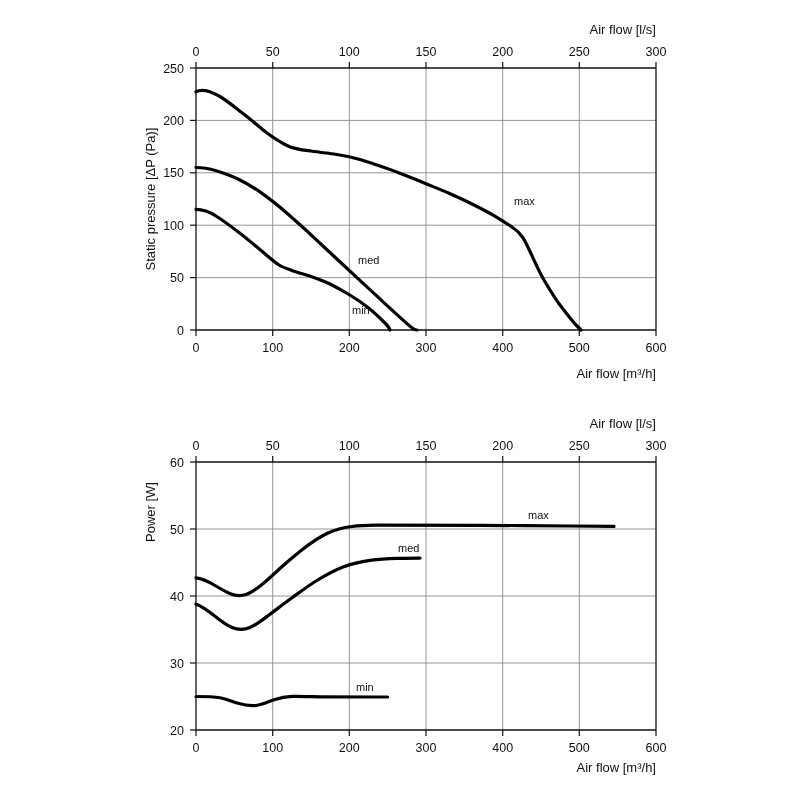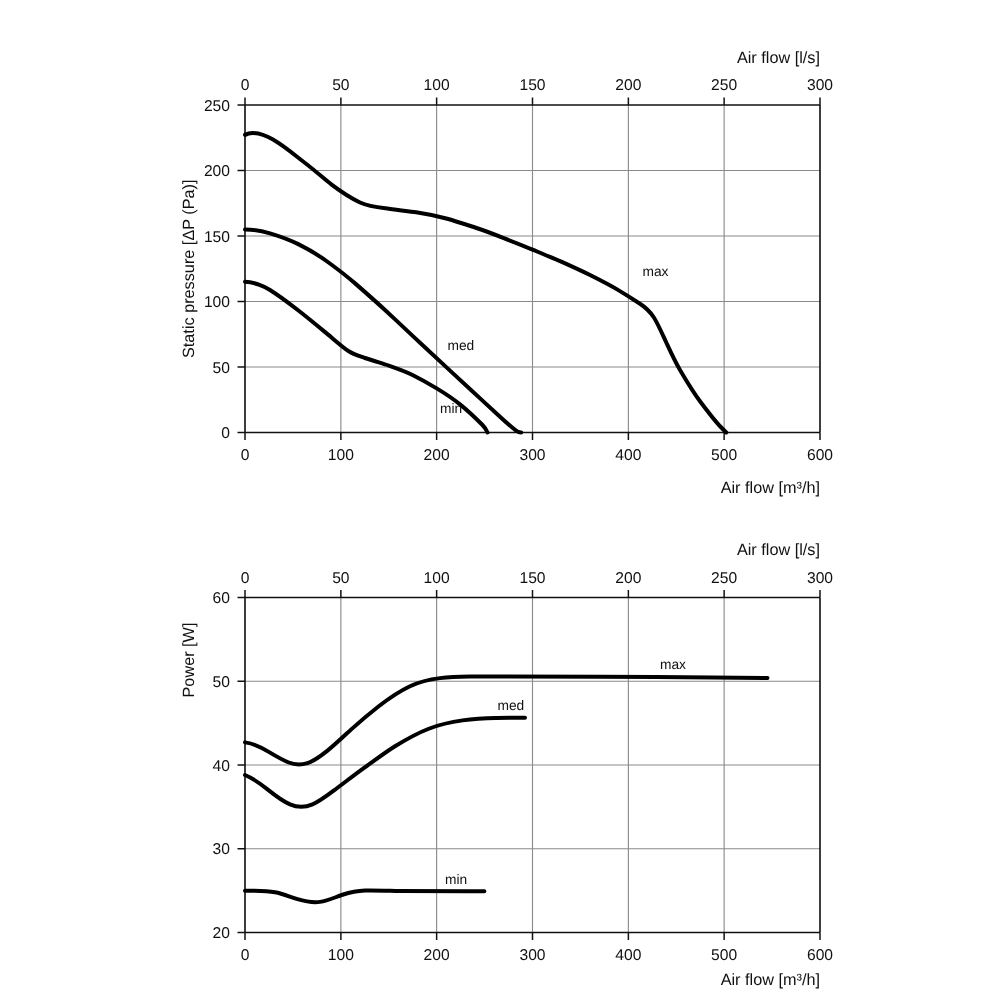--- a/index.html
+++ b/index.html
@@ -12,21 +12,20 @@
     height: 800px;
     font-family: "Liberation Sans", sans-serif;
     color: #1a1a1a;
     position: relative;
     overflow: hidden;
   }
   .figure {
     position: absolute;
     left: 0;
     width: 800px;
-    margin-top: 16px;
   }
   #fig-pressure { top: 0; height: 400px; }
   #fig-power { top: 400px; height: 400px; }
 
   .chart-svg {
     position: absolute;
     left: 0;
     top: 0;
   }
 

